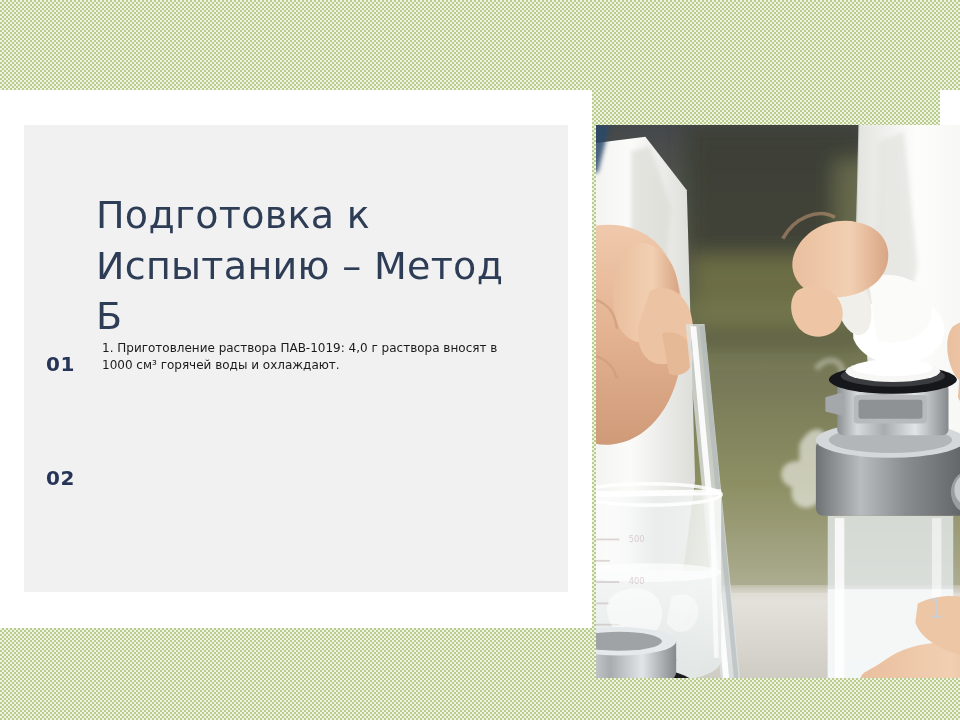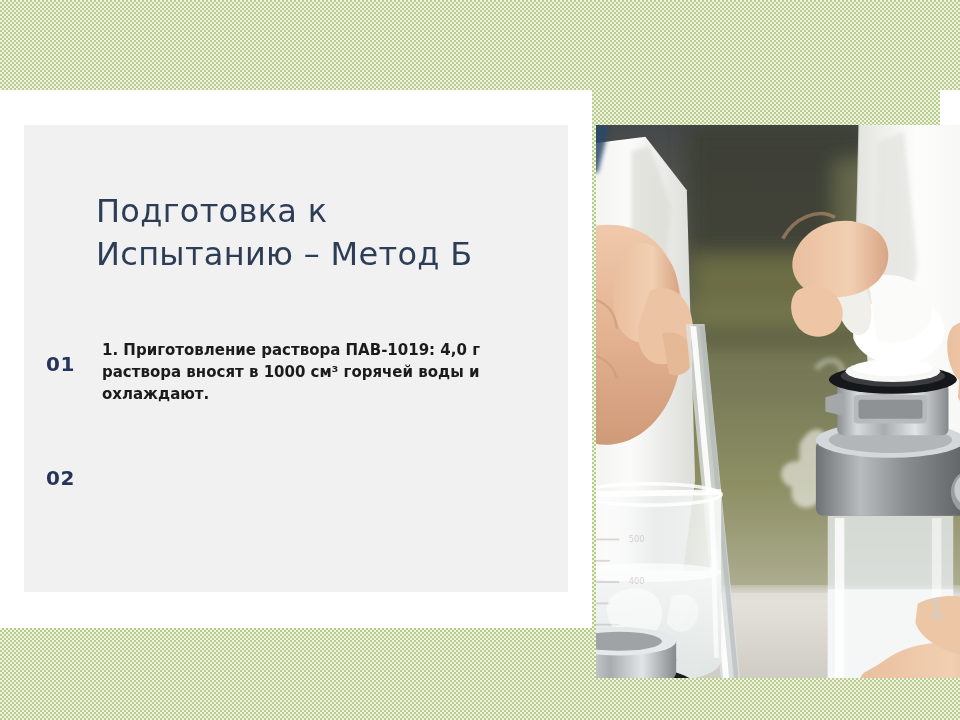--- a/index.html
+++ b/index.html
@@ -45,21 +45,21 @@
     left:24px; top:125px;
     width:544px; height:467px;
     background:#f1f1f2;
   }
 
   
   #slide-title {
     position:absolute;
     left:96px; top:190px;
     width:430px;
-    font-size:32px;
+    font-size:38px;
     line-height:1.33;
     font-weight:400;
     color:#2e3d56;
     letter-spacing:.3px;
     white-space:pre-line;
   }
 
   
   .step {
     position:absolute;
@@ -73,25 +73,24 @@
   .step-number {
     flex:0 0 56px;
     font-size:20px;
     font-weight:bold;
     color:#263557;
     padding-top:14px;
     letter-spacing:.5px;
   }
   .step-text {
     flex:1 1 auto;
-    font-size:15px;
+    font-size:12px;
     line-height:1.45;
     color:#1b1b1b;
     padding-top:2px;
-    font-weight:bold;
   }
 
   
   #photo {
     position:absolute;
     left:596px; top:125px;
     width:364px; height:553px;
     overflow:hidden;
     background:#cfd2cc;
   }

